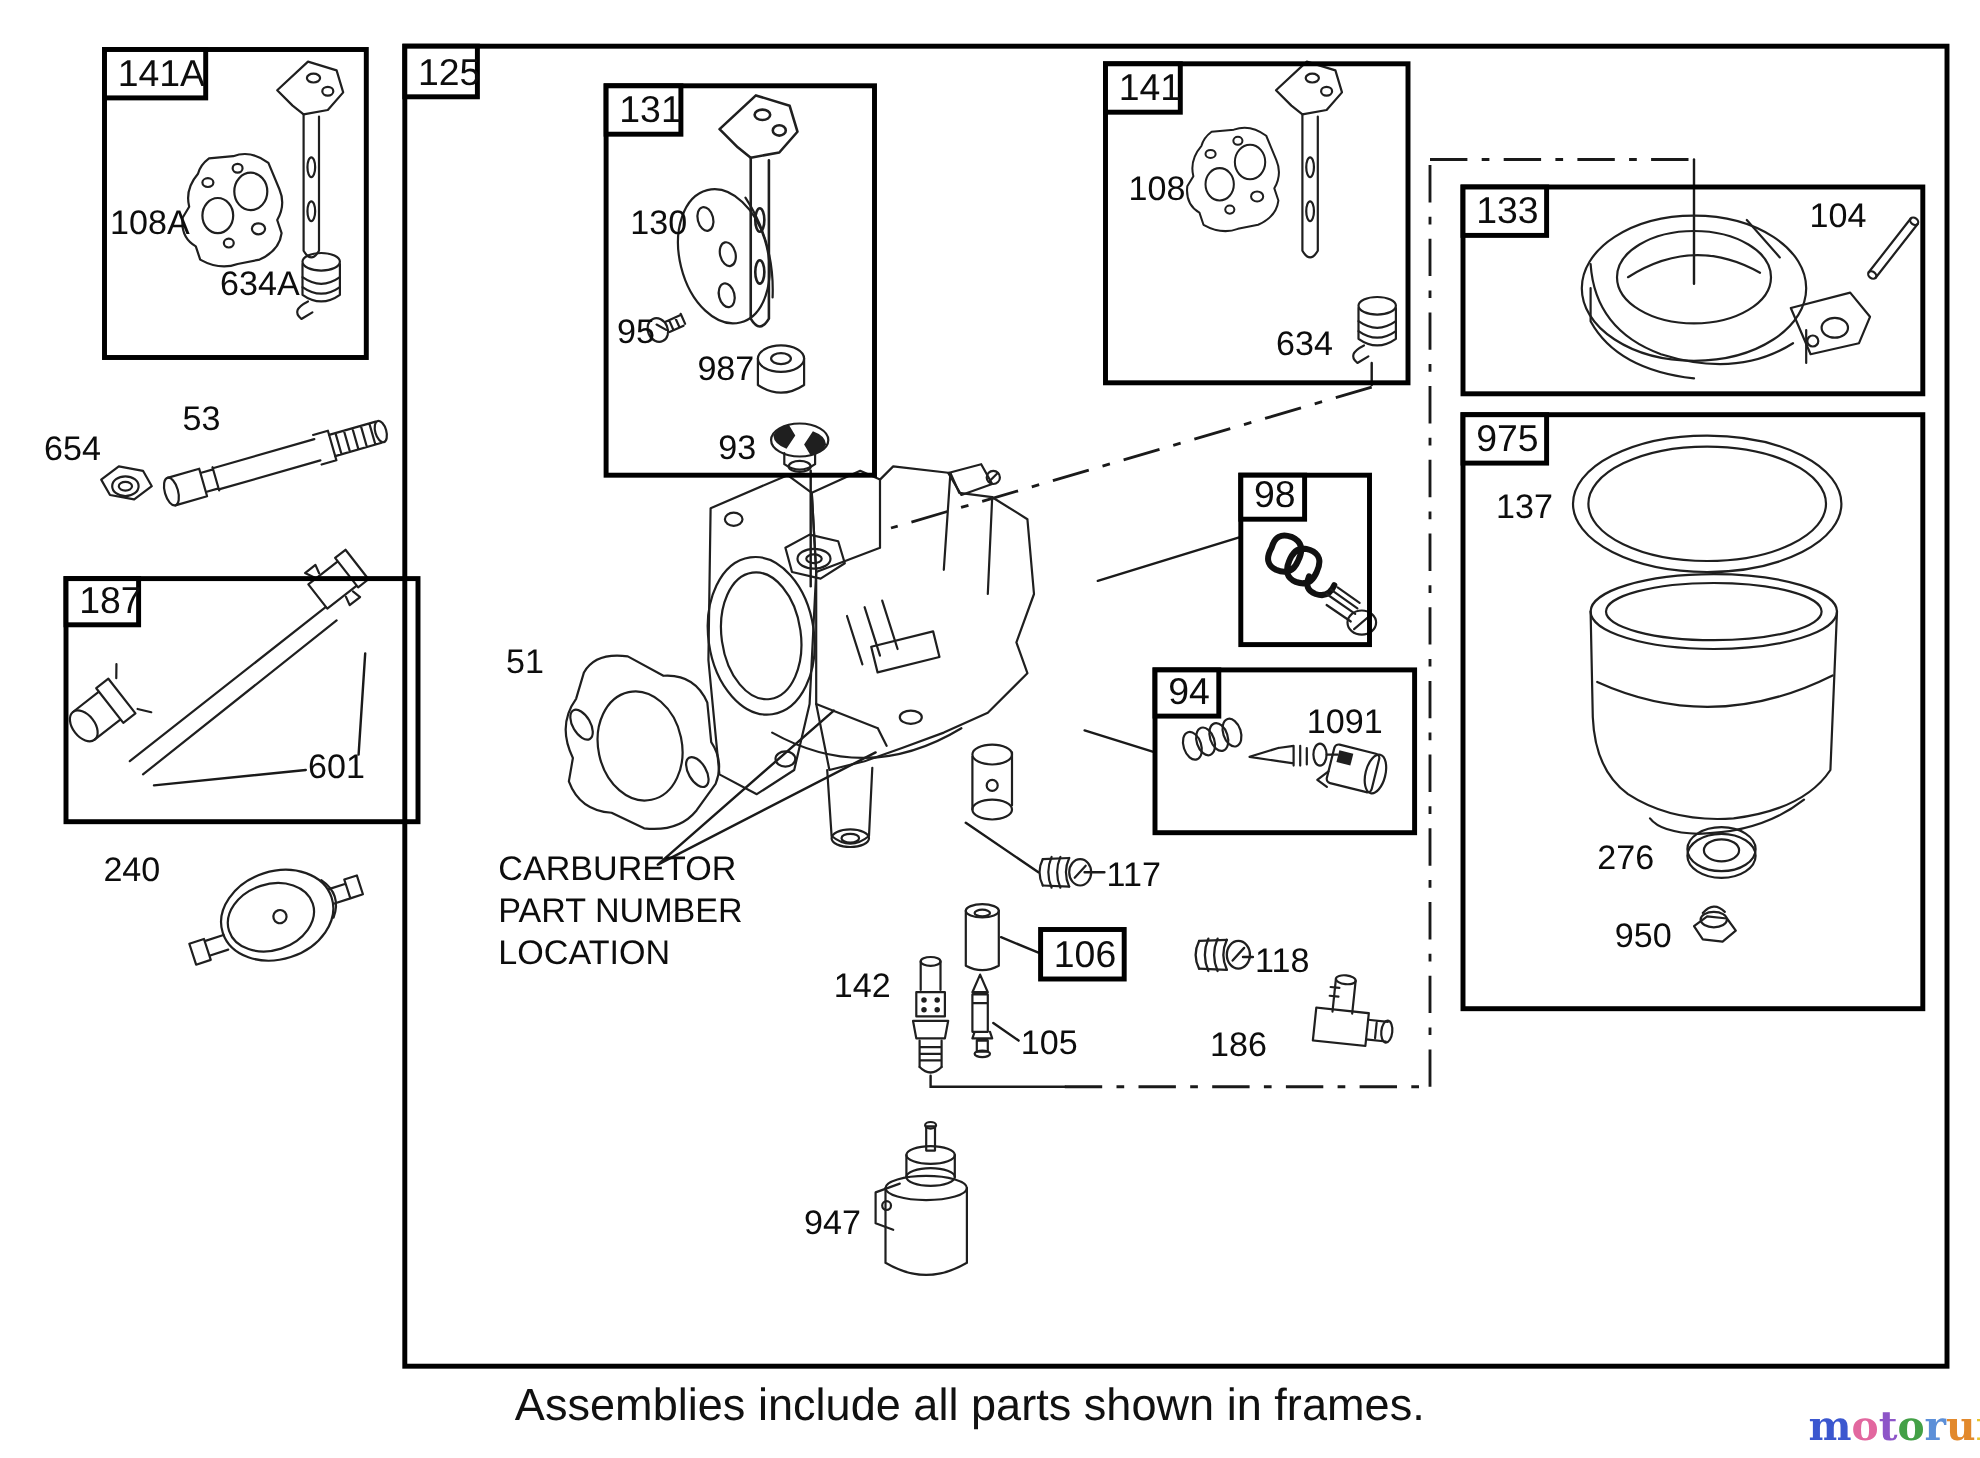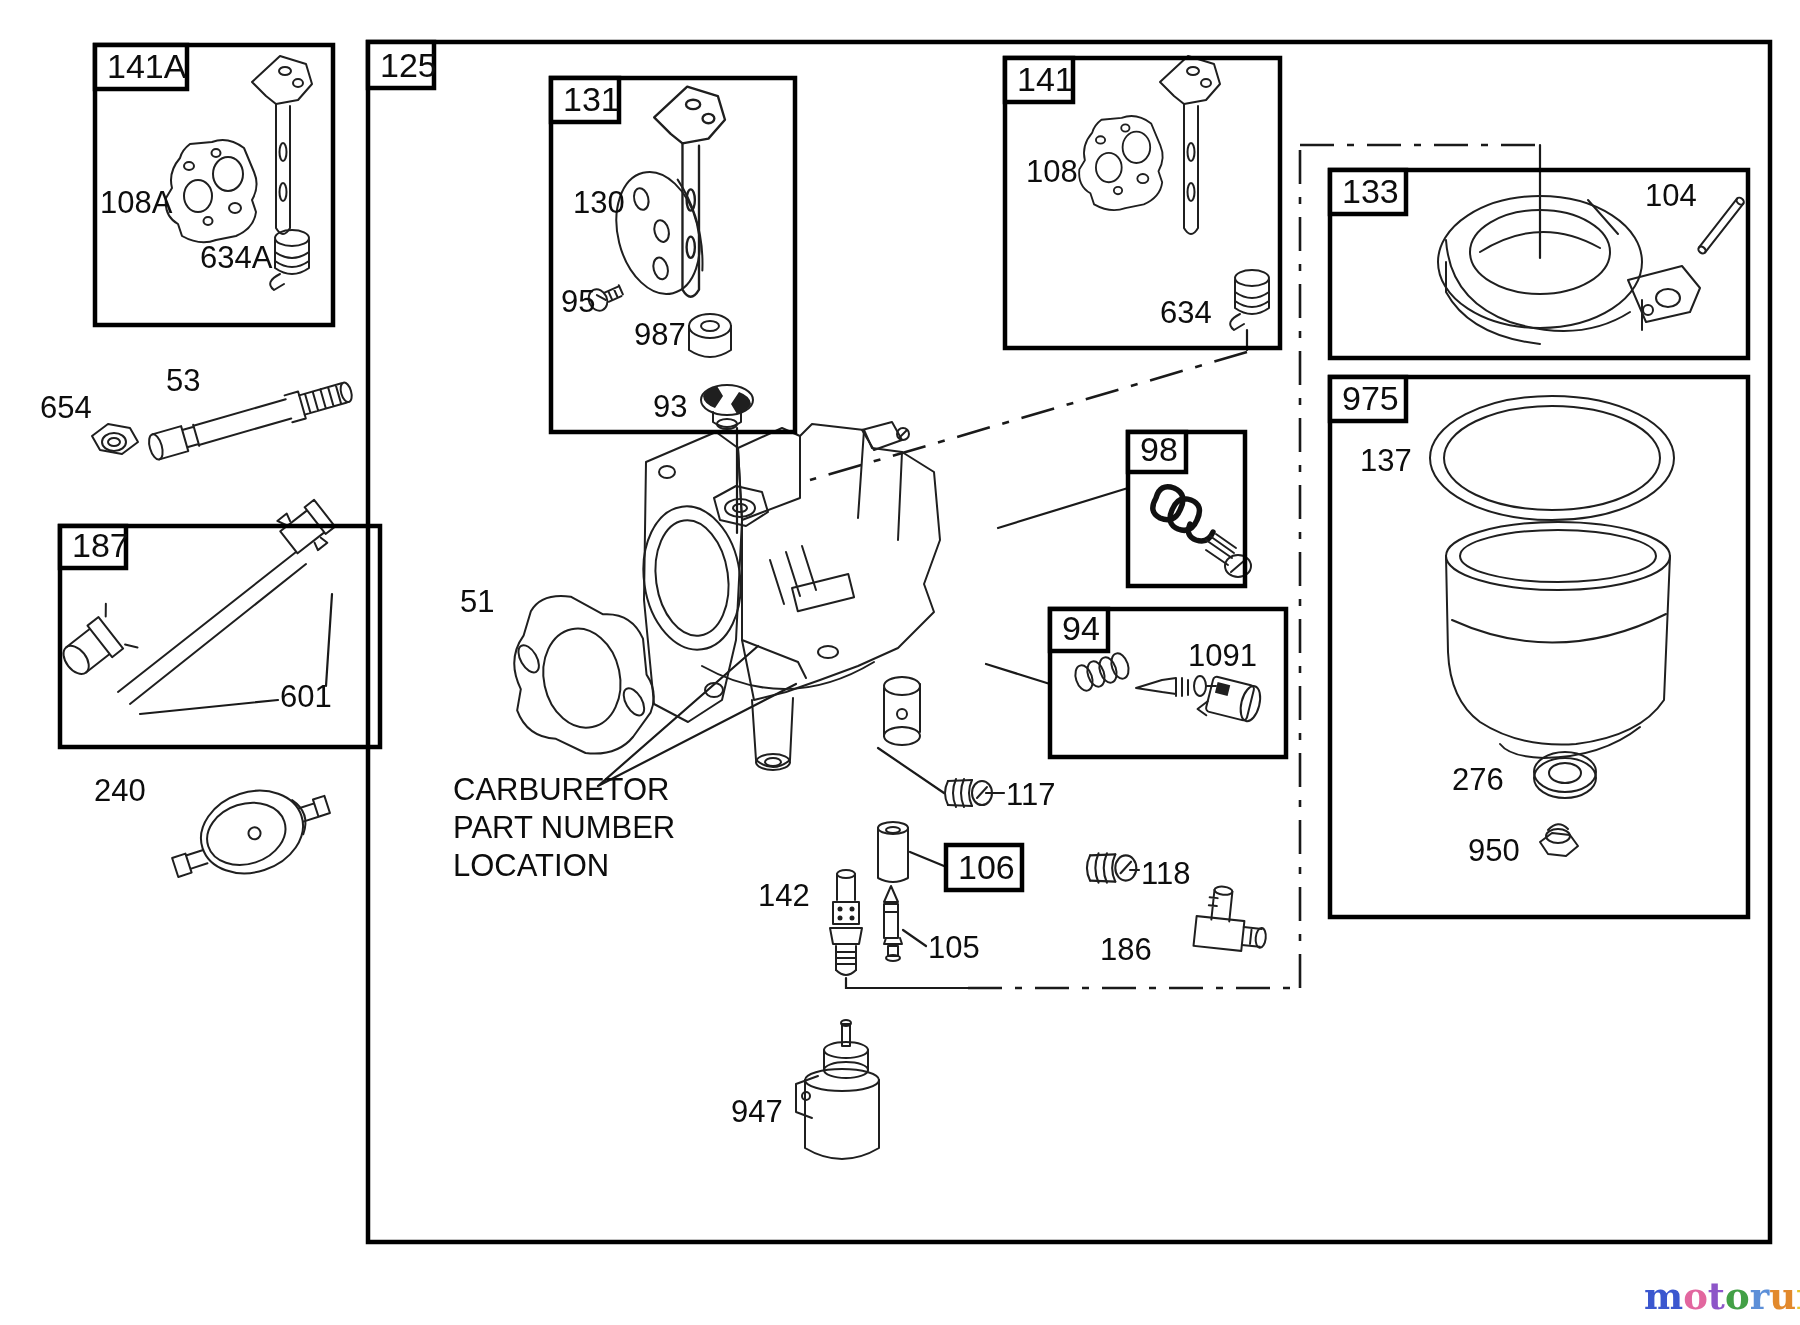--- a/index.html
+++ b/index.html
@@ -377,14 +377,15 @@
         <text x="1468" y="861" class="plabel">950</text>
         <text x="731" y="1122" class="plabel">947</text>
       </g>
   <g id="note-layer">
         <text x="453" y="800" class="note">CARBURETOR</text>
         <text x="453" y="838" class="note">PART NUMBER</text>
         <text x="453" y="876" class="note">LOCATION</text>
       </g>
 </svg>
 
+<div class="caption">Assemblies include all parts shown in frames.</div>
 <div class="logo"><span id="logo-letters"><span style="color: rgb(59, 87, 207);">m</span><span style="color: rgb(226, 103, 159);">o</span><span style="color: rgb(141, 85, 200);">t</span><span style="color: rgb(67, 160, 70);">o</span><span style="color: rgb(92, 143, 216);">r</span><span style="color: rgb(226, 137, 44);">u</span><span style="color: rgb(233, 197, 42);">f</span></span></div>
 </div>
 
 </body></html>

